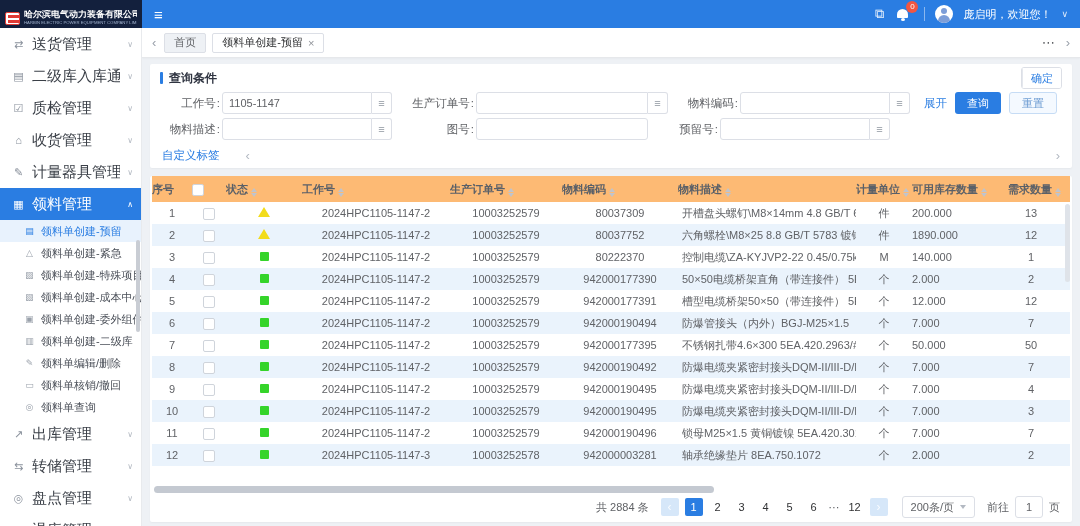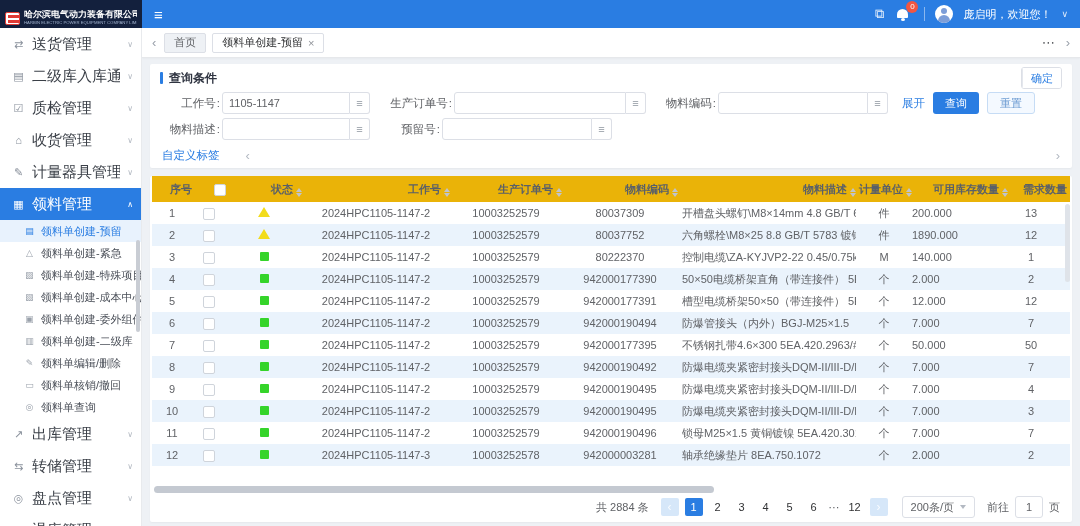--- a/index.html
+++ b/index.html
@@ -78,21 +78,21 @@
 .tag-confirm { height:20px; border:none; border-left:1px solid #e4e7ed; background:#fff; color:#2a7de2; font-size:11px; padding:0 8px; cursor:pointer; font-family:inherit; }
 .q-row { height:26px; display:flex; align-items:center; padding:0 10px; gap:12px; }
 .q-field { display:flex; align-items:center; }
 .q-field label { text-align:right; color:#606266; font-size:11.5px; white-space:nowrap; }
 .q-field label::after { content:":"; margin:0 2px 0 1px; }
 .q-field.f1 label { width:62px; }
 .q-field.f2 label { width:72px; }
 .q-field.f3 label { width:60px; }
 .q-input { height:22px; border:1px solid #dcdfe6; border-radius:3px 0 0 3px; padding:0 6px; font-size:11px; color:#606266; outline:none; font-family:inherit; }
 .q-input.no-icon { border-radius:3px; }
-.f1 .q-input { width:128px; }
+.f1 .q-input { width:150px; }
 .f2 .q-input { width:172px; }
 .f3 .q-input { width:150px; }
 .input-icon-btn { width:20px; height:22px; border:1px solid #dcdfe6; border-left:none; border-radius:0 3px 3px 0; background:#fff; color:#8f96a0; font-size:11px; cursor:pointer; line-height:20px; text-align:center; }
 .q-buttons { display:flex; align-items:center; gap:8px; margin-left:2px; }
 .link { color:#2a7de2; font-size:11.5px; cursor:pointer; text-decoration:none; white-space:nowrap; }
 .btn-primary { height:22px; padding:0 12px; background:#2a7de2; color:#fff; border:none; border-radius:3px; font-size:11px; cursor:pointer; font-family:inherit; }
 .btn-plain { height:22px; padding:0 12px; background:#f4f9ff; color:#6b9bd2; border:1px solid #c6dcf5; border-radius:3px; font-size:11px; cursor:pointer; font-family:inherit; }
 .q-footer { height:26px; display:flex; align-items:center; padding:0 12px; gap:26px; }
 .q-chev { color:#b3b9c2; font-size:13px; cursor:pointer; }
 .qf-spacer { flex:1; }
@@ -107,21 +107,21 @@
 .grid-icon-btn { width:20px; height:20px; border:none; background:none; display:flex; align-items:center; justify-content:center; cursor:pointer; margin-left:4px; }
 .grid-icon { width:10px; height:10px; display:inline-block;
   background:linear-gradient(#3a3f47,#3a3f47) 0 0 / 4px 4px no-repeat,
              linear-gradient(#3a3f47,#3a3f47) 6px 0 / 4px 4px no-repeat,
              linear-gradient(#3a3f47,#3a3f47) 0 6px / 4px 4px no-repeat,
              linear-gradient(#3a3f47,#3a3f47) 6px 6px / 4px 4px no-repeat; }
 
 
 .table-wrap { flex:1; position:relative; overflow:hidden; margin:0 2px; }
 table { width:100%; border-collapse:collapse; table-layout:fixed; }
-thead th { height:26px; background:#eab308; color:#5a6068; font-weight:bold; font-size:11px; text-align:right; white-space:nowrap; overflow:hidden; }
+thead th { height:26px; background:#fdba74; color:#5a6068; font-weight:bold; font-size:11px; text-align:left; white-space:nowrap; overflow:hidden; }
 tbody td { height:22px; font-size:11px; color:#606266; text-align:center; white-space:nowrap; overflow:hidden; }
 tbody tr.even { background:#eaf3fc; }
 th.col-seq, td.col-seq { width:40px; }
 th.col-checkbox, td.col-checkbox { width:34px; }
 th.col-status, td.col-status { width:76px; }
 th.col-work_no, td.col-work_no { width:148px; }
 th.col-order_no, td.col-order_no { width:112px; }
 th.col-material_code, td.col-material_code { width:116px; }
 th.col-material_desc { width:178px; }
 td.col-material_desc { width:178px; text-align:left; padding-left:4px; }
@@ -326,20 +326,24 @@
               <button class="btn-plain">重置</button>
             </div>
           </div>
 
           <div class="q-row">
             <div class="q-field f1">
               <label>物料描述</label>
               <input class="q-input" value="" style="">
               <button class="input-icon-btn">≡</button>
             </div>
+            <div class="q-field f2">
+              <label>图号</label>
+              <input class="q-input no-icon" value="" style="">
+            </div>
             <div class="q-field f3">
               <label>预留号</label>
               <input class="q-input" value="" style="">
               <button class="input-icon-btn">≡</button>
             </div>
           </div>
 
           <div class="q-footer">
             <a class="link">自定义标签</a>
             <span class="q-chev">‹</span>

